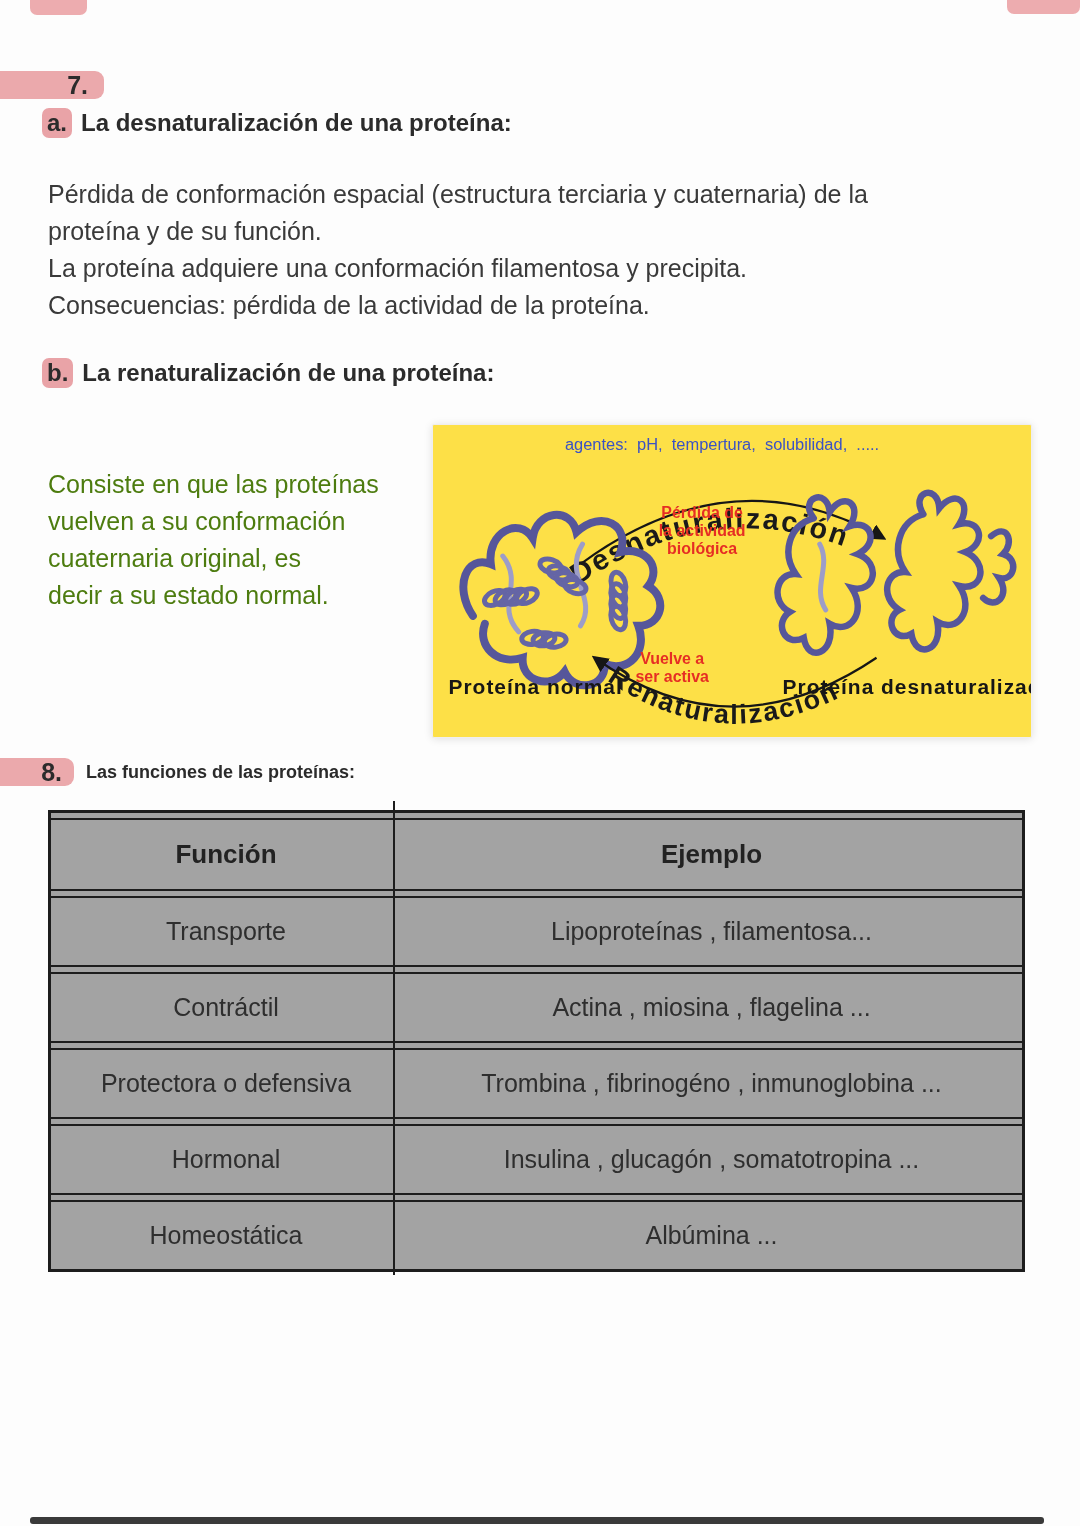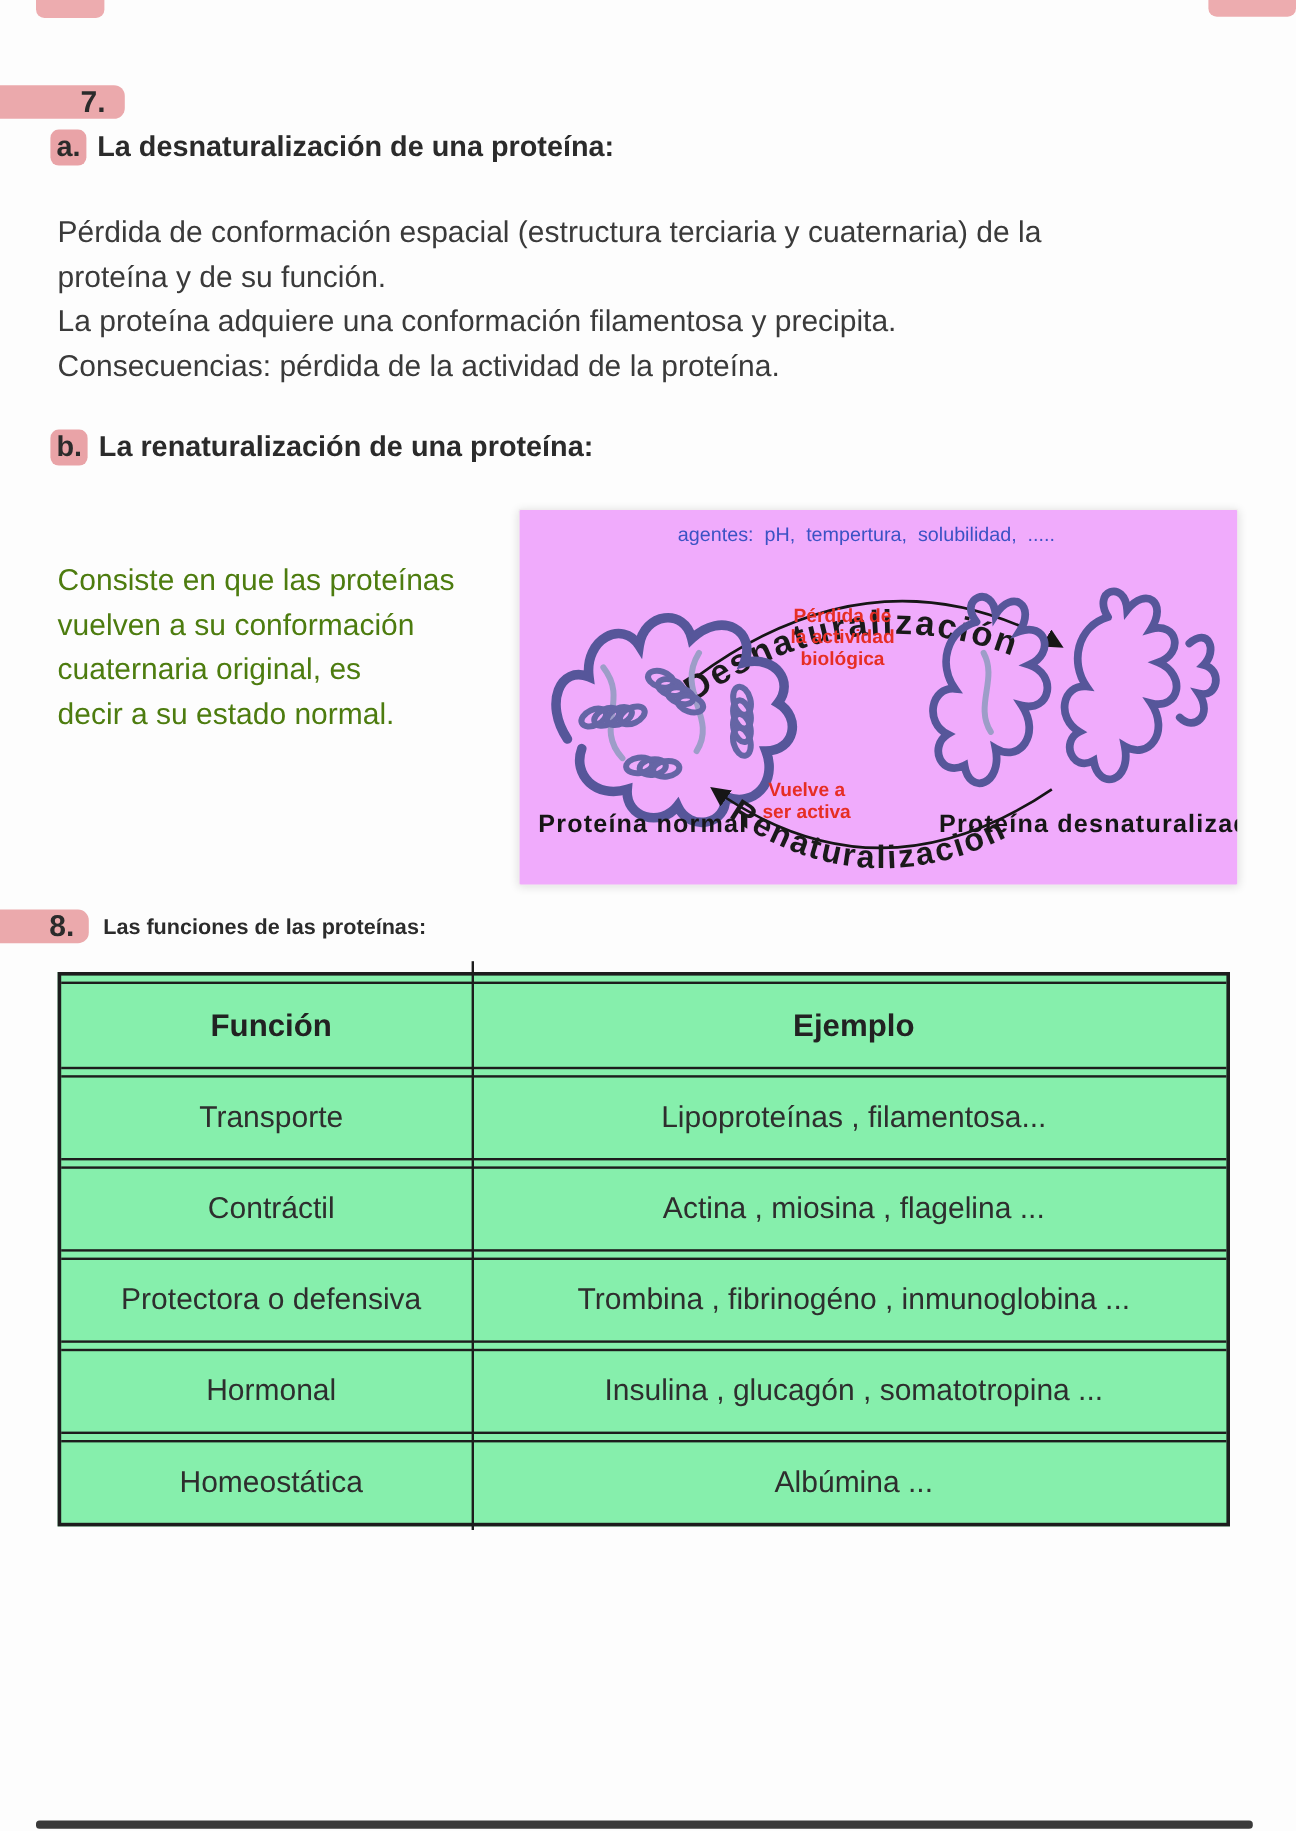--- a/index.html
+++ b/index.html
@@ -31,38 +31,38 @@
   }
   .h-a{top:108px;}
   .h-b{top:358px;}
   .hl{background:#e9a3a7;border-radius:7px;padding:1px 5px;}
 
   .para{position:absolute;left:48px;font-size:25px;line-height:37px;color:#3a3a3a;}
   .p-a{top:176px;}
   .side-text{position:absolute;left:48px;top:466px;font-size:25px;line-height:37px;color:#4d7c0f;}
 
   .diagram-card{
-    position:absolute;left:432px;top:424px;width:598px;height:312px;background:#f0abfc;
+    position:absolute;left:432px;top:424px;width:598px;height:312px;background:#fde047;
     border:1px solid #f0eeee;box-shadow:0 1px 8px rgba(0,0,0,.12);border-radius:2px;
   }
   .diagram-card svg{display:block;width:100%;height:100%;}
   .agents{font-size:16.5px;fill:#3b52c4;white-space:pre;}
   .arc-line{fill:none;stroke:#161616;stroke-width:2.2px;}
   .arc-text{fill:#1a1a1a;font-weight:600;letter-spacing:2px;}
   .arc-text.top{font-size:29px;}
   .arc-text.bottom{font-size:27px;}
   .red-note{font-size:16px;font-weight:700;fill:#e62e24;}
   .diag-label{font-size:21px;fill:#161616;font-weight:600;letter-spacing:1px;}
   .ribbon{fill:none;stroke:#56569a;stroke-width:8;stroke-linecap:round;}
   .ribbon.mid{stroke-width:6.5;}
   .ribbon.thin{stroke-width:5;stroke:#9d9dc8;}
   .coil{fill:none;stroke:#6565a5;stroke-width:5;}
 
   .ftable{
-    position:absolute;left:48px;top:810px;width:977px;background:#86efac;
+    position:absolute;left:48px;top:810px;width:977px;background:#a3a3a3;
     border:3px solid #1d1d1d;box-sizing:border-box;
   }
   .vdiv{position:absolute;left:342px;top:-12px;bottom:-6px;width:2px;background:#1d1d1d;}
   .trow{display:flex;align-items:center;border-bottom:2px solid #1d1d1d;}
   .trow:not(:first-child){border-top:2px solid #1d1d1d;margin-top:5px;}
   .trow:last-child{border-bottom:none;}
   .trow .c1{width:342px;text-align:center;font-size:25px;padding:7px 4px;color:#2e2e2e;}
   .trow .c2{flex:1;text-align:center;font-size:25px;padding:19px 4px;color:#2e2e2e;}
   .trow.thead .c1,.trow.thead .c2{font-weight:700;font-size:26px;color:#222;}
 

